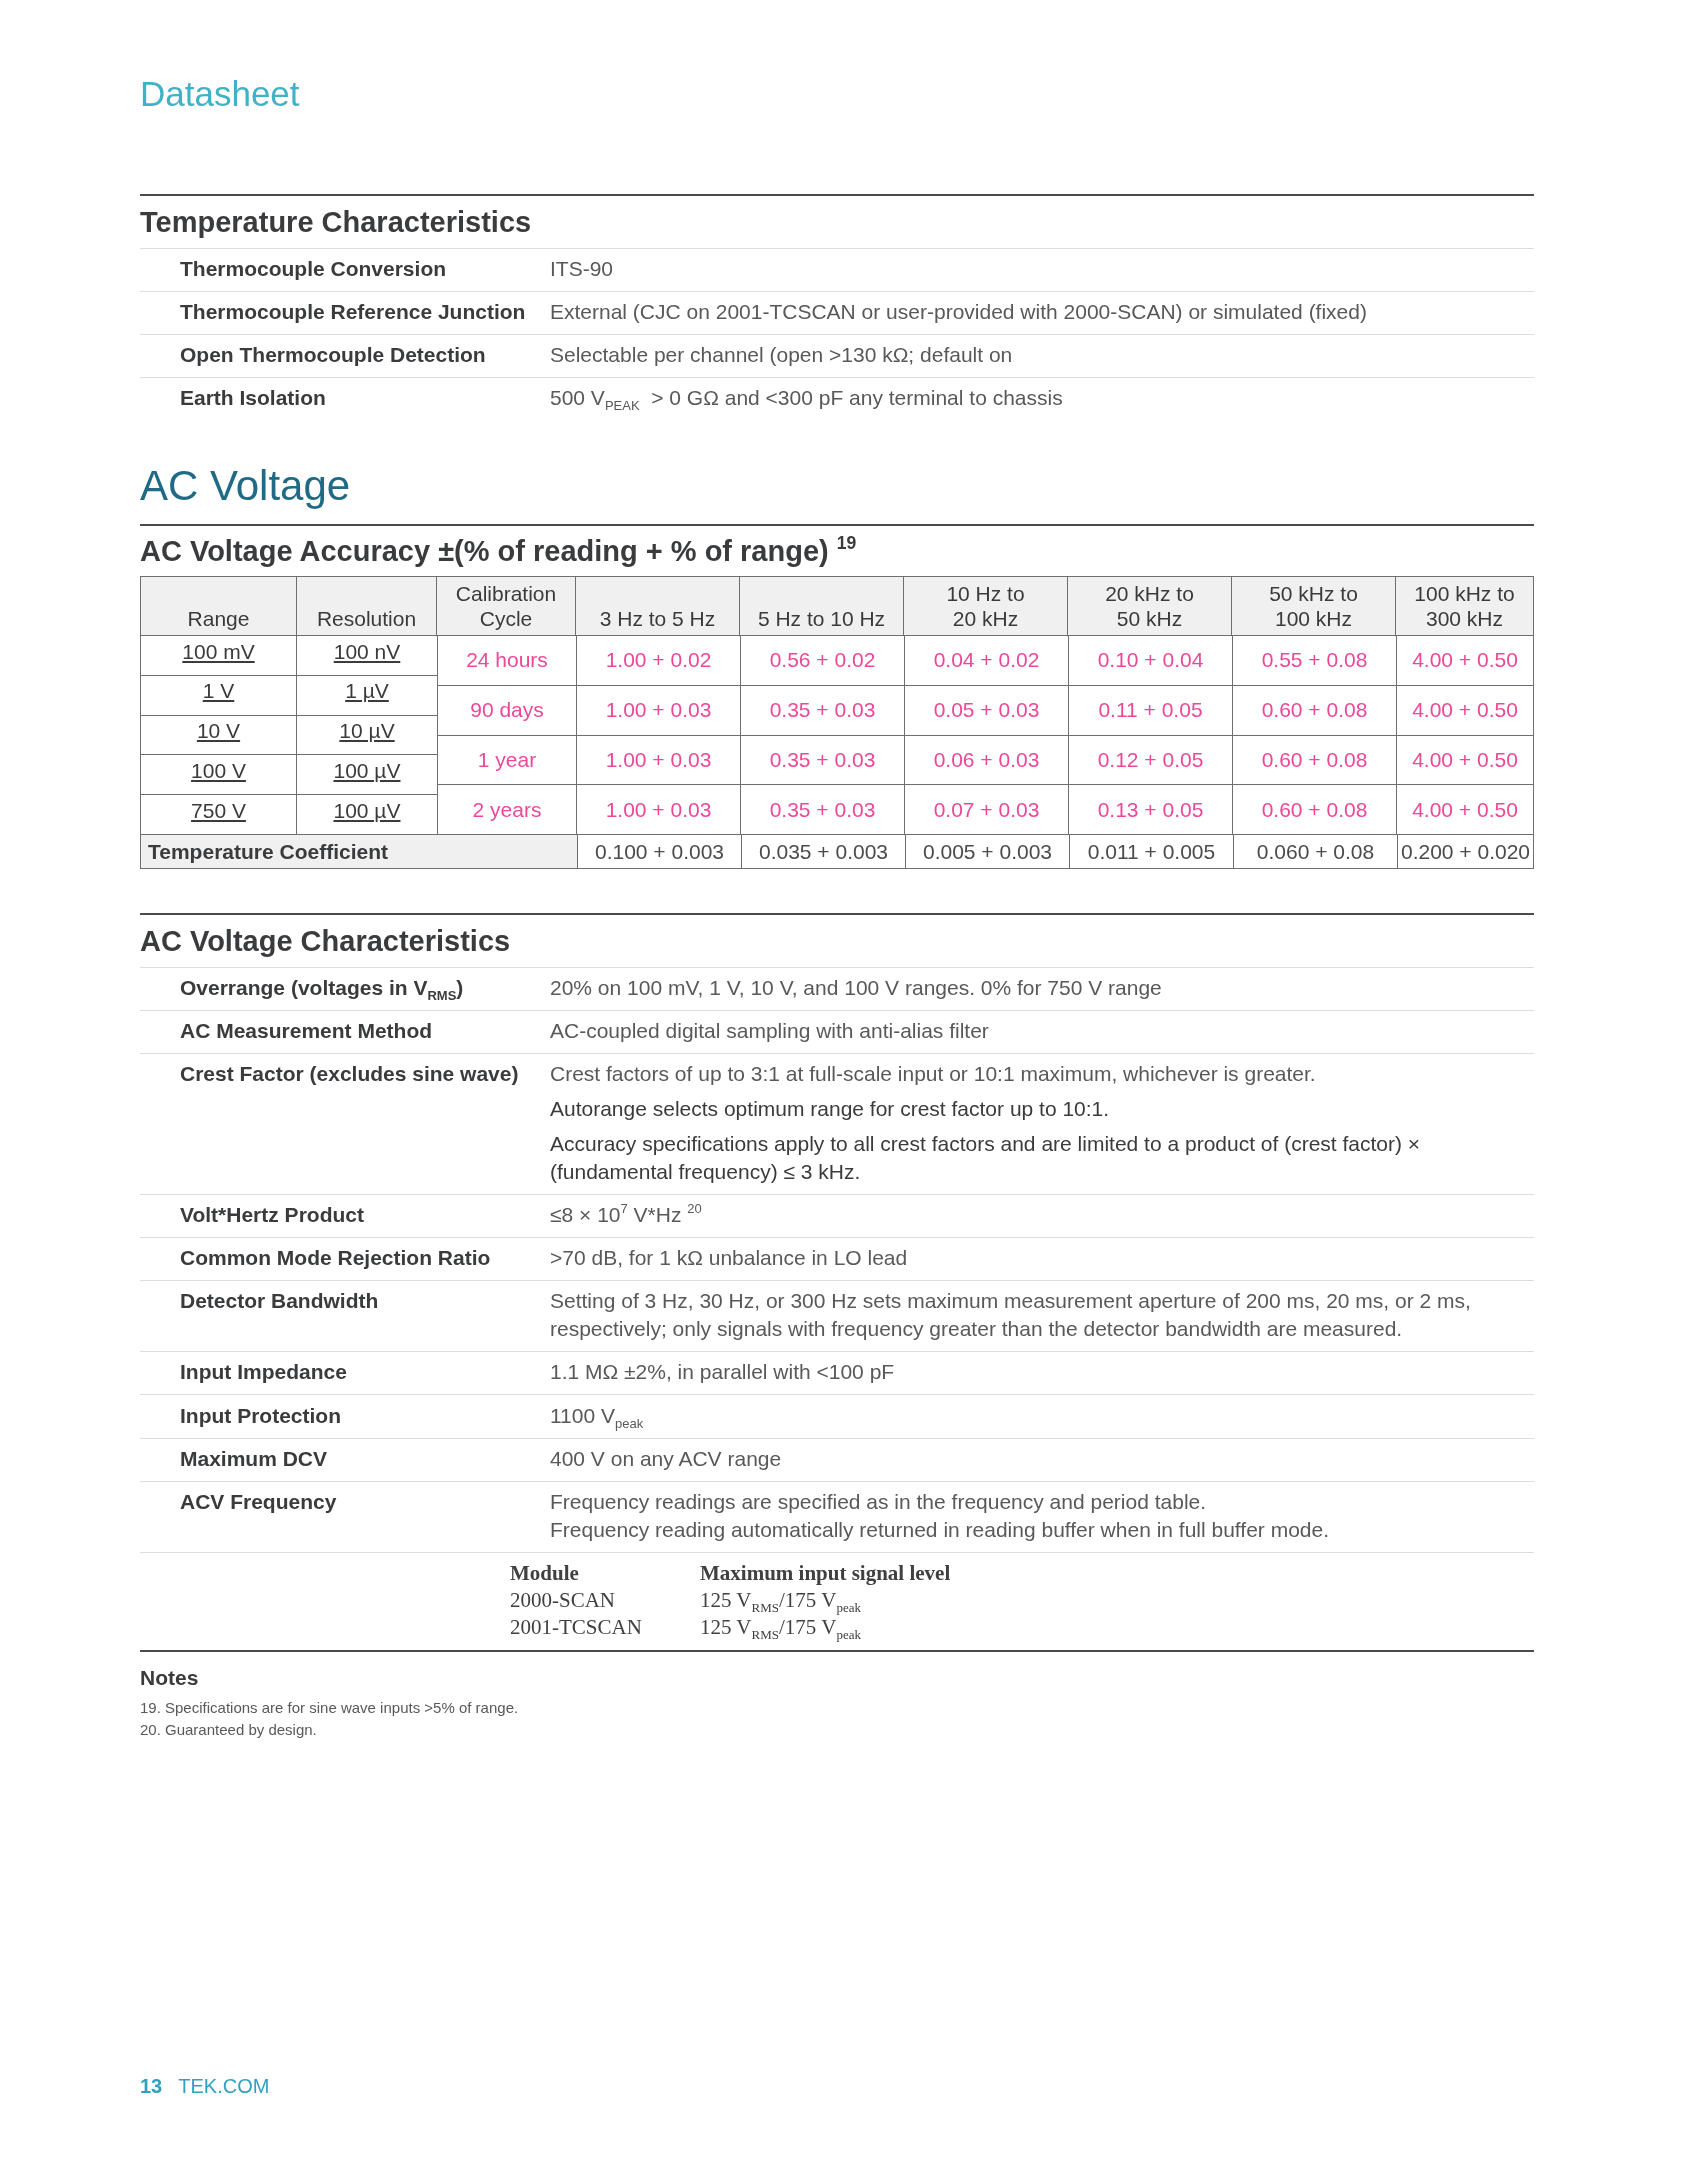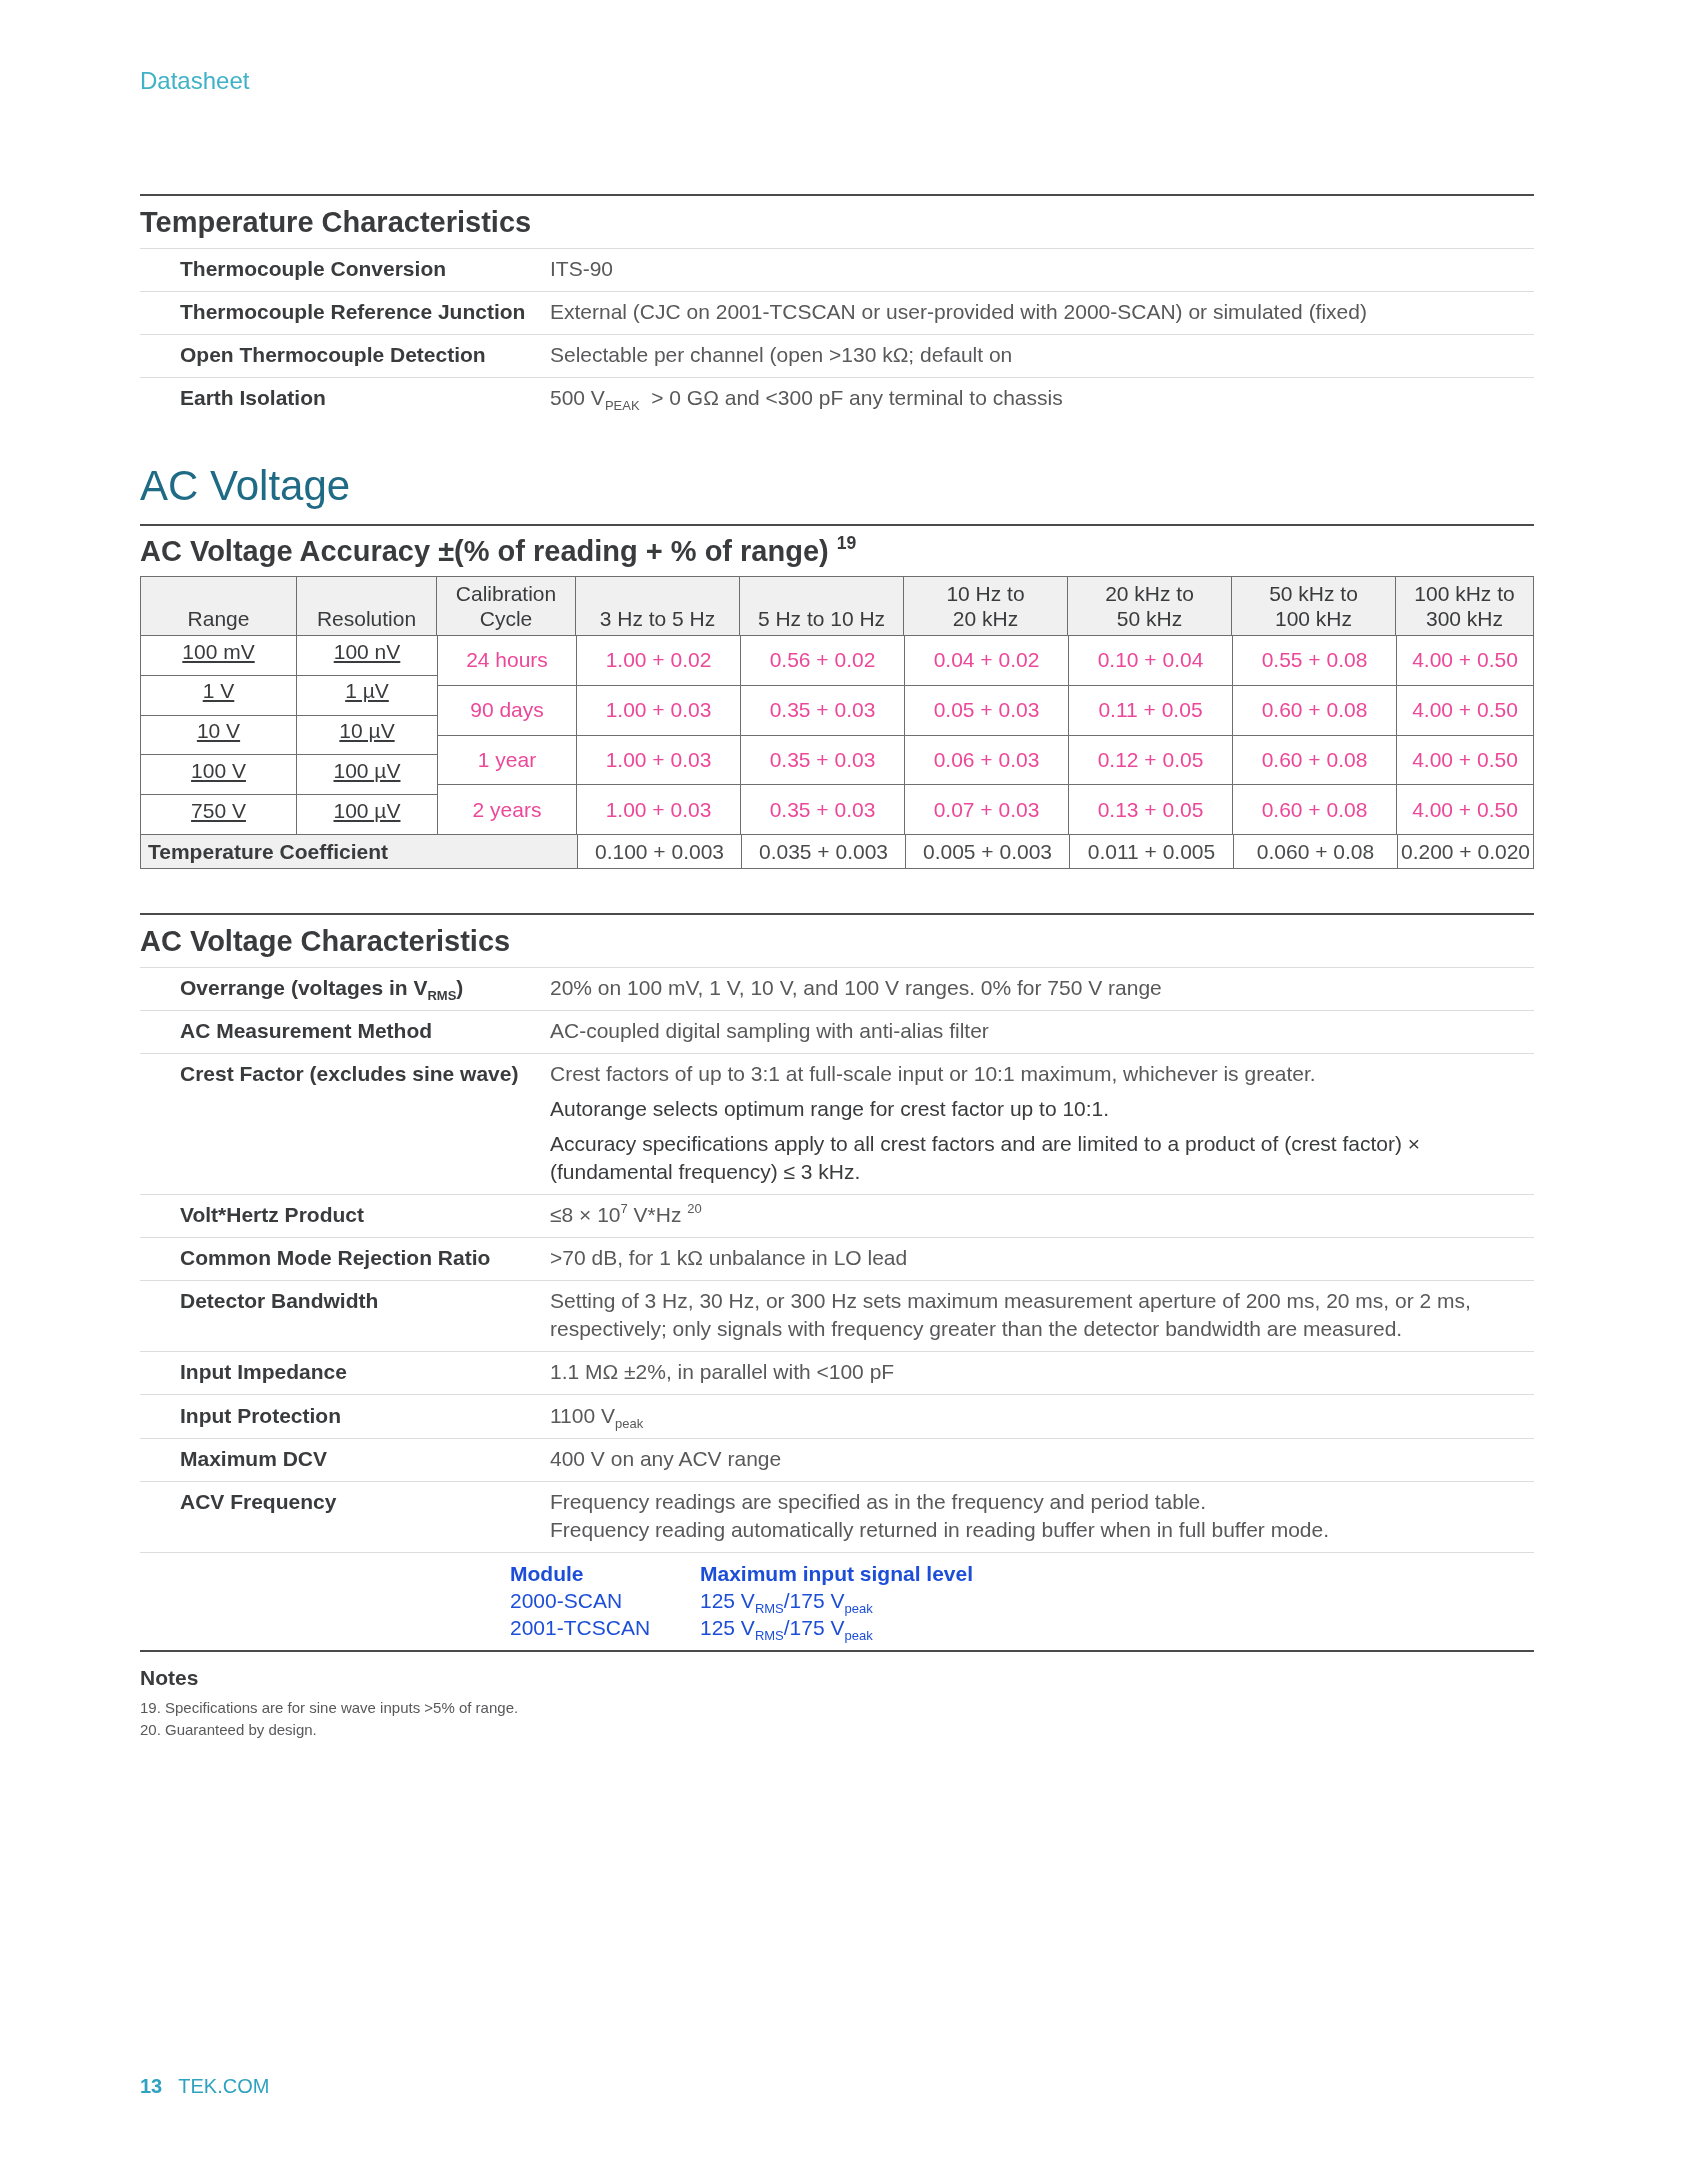--- a/index.html
+++ b/index.html
@@ -3,22 +3,22 @@
 <meta charset="utf-8">
 <style>
   html, body { margin: 0; padding: 0; background: #ffffff; }
   body {
     width: 1685px; height: 2180px; position: relative; overflow: hidden;
     font-family: "Liberation Sans", sans-serif; color: #3a3b3d;
   }
   .page { position: absolute; left: 140px; top: 0; width: 1394px; }
 
   .doc-label {
-    position: absolute; top: 67px; left: 0;
-    font-size: 24px; color: #3fb2c7; font-weight: normal;
+    position: absolute; top: 74px; left: 0;
+    font-size: 35px; color: #3fb2c7; font-weight: normal;
   }
 
   
   .rule-heavy { border-top: 2.6px solid #4a4b4d; }
   .rule-light { border-top: 1.8px solid #dddddd; }
 
   .section-title {
     font-size: 29px; font-weight: bold; color: #3a3b3d; margin: 0;
     line-height: 1; padding: 12.3px 0 10.5px 0;
   }
@@ -86,21 +86,21 @@
     justify-content: flex-start; padding-left: 7px; background: #f0f0f0;
     font-weight: bold; color: #3a3b3d;
   }
 
   .w-range { width: 156px; }
   .w-res { width: 140px; }
   .w-cal { width: 139px; }
   .w-f { width: 164px; }
 
   .scanner-title { font-size: 21px; font-weight: bold; color: #3a3b3d; line-height: 28px; }
-  .scanner-grid { margin-left: 370px; font-size: 21px; line-height: 27px; color: #1d4ed8; }
+  .scanner-grid { margin-left: 370px; font-size: 21px; line-height: 27px; color: #404040; font-family: Liberation Serif, serif; }
   .scanner-grid .sr { display: flex; }
   .scanner-grid .sr .m { width: 190px; }
   .scanner-grid .sr.head { font-weight: bold; }
 
   .notes-title { font-size: 21px; font-weight: bold; color: #3a3b3d; margin: 14px 0 7px 0; }
   .note { font-size: 15px; color: #59595b; line-height: 22px; }
 
   .footer { position: absolute; top: 2075px; left: 0; font-size: 20px; color: #2fa2c0; }
   .footer .pg { font-weight: bold; margin-right: 16px; }
 </style>

